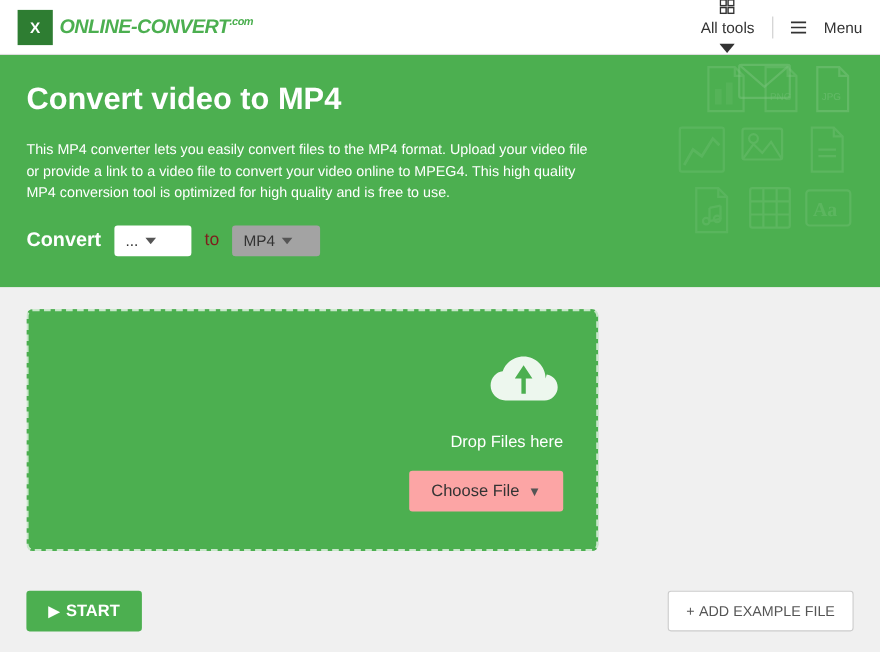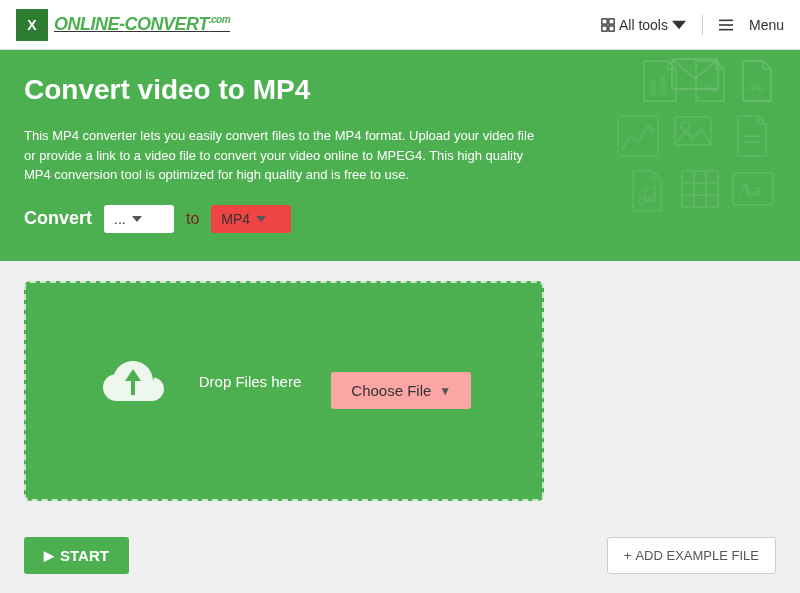--- a/index.html
+++ b/index.html
@@ -35,21 +35,20 @@
       justify-content: center;
       color: white;
       font-weight: bold;
       font-size: 14px;
     }
     .logo-text {
       font-size: 18px;
       font-weight: bold;
       color: #333;
       letter-spacing: -0.5px;
-      text-decoration: underline;
     }
     .logo-text span {
       color: #4caf50;
       font-style: italic;
     }
     .logo-com {
       font-size: 10px;
       color: #666;
       vertical-align: super;
     }
@@ -58,20 +57,21 @@
       align-items: center;
       gap: 16px;
     }
     .header-nav-item {
       display: flex;
       align-items: center;
       gap: 4px;
       color: #333;
       font-size: 14px;
       cursor: pointer;
+      flex-direction: column;
     }
     .header-nav-item svg {
       width: 14px;
       height: 14px;
     }
     .nav-divider {
       width: 1px;
       height: 20px;
       background: #ccc;
     }
@@ -118,21 +118,21 @@
       display: flex;
       align-items: center;
       gap: 6px;
       min-width: 70px;
     }
     .banner-to {
       color: #7f1d1d;
       font-size: 16px;
     }
     .banner-format {
-      background: #ef4444;
+      background: #a3a3a3;
       border: none;
       border-radius: 3px;
       padding: 6px 10px;
       font-size: 14px;
       color: #333;
       cursor: pointer;
       display: flex;
       align-items: center;
       gap: 6px;
       min-width: 80px;
@@ -153,26 +153,26 @@
       padding: 20px 24px;
       background: #f0f0f0;
     }
 
     
     .dropzone-wrapper {
       background: #4caf50;
       border-radius: 6px;
       padding: 30px;
       display: flex;
-      align-items: center;
+      flex-direction: column;
+      align-items: flex-end;
       justify-content: center;
       border: 2px dashed rgba(255,255,255,0.7);
       max-width: 520px;
       min-height: 220px;
-      gap: 30px;
     }
     .upload-icon-container {
       margin-bottom: 12px;
     }
     .upload-icon-svg {
       width: 72px;
       height: 60px;
     }
     .drop-text {
       color: #fff;

